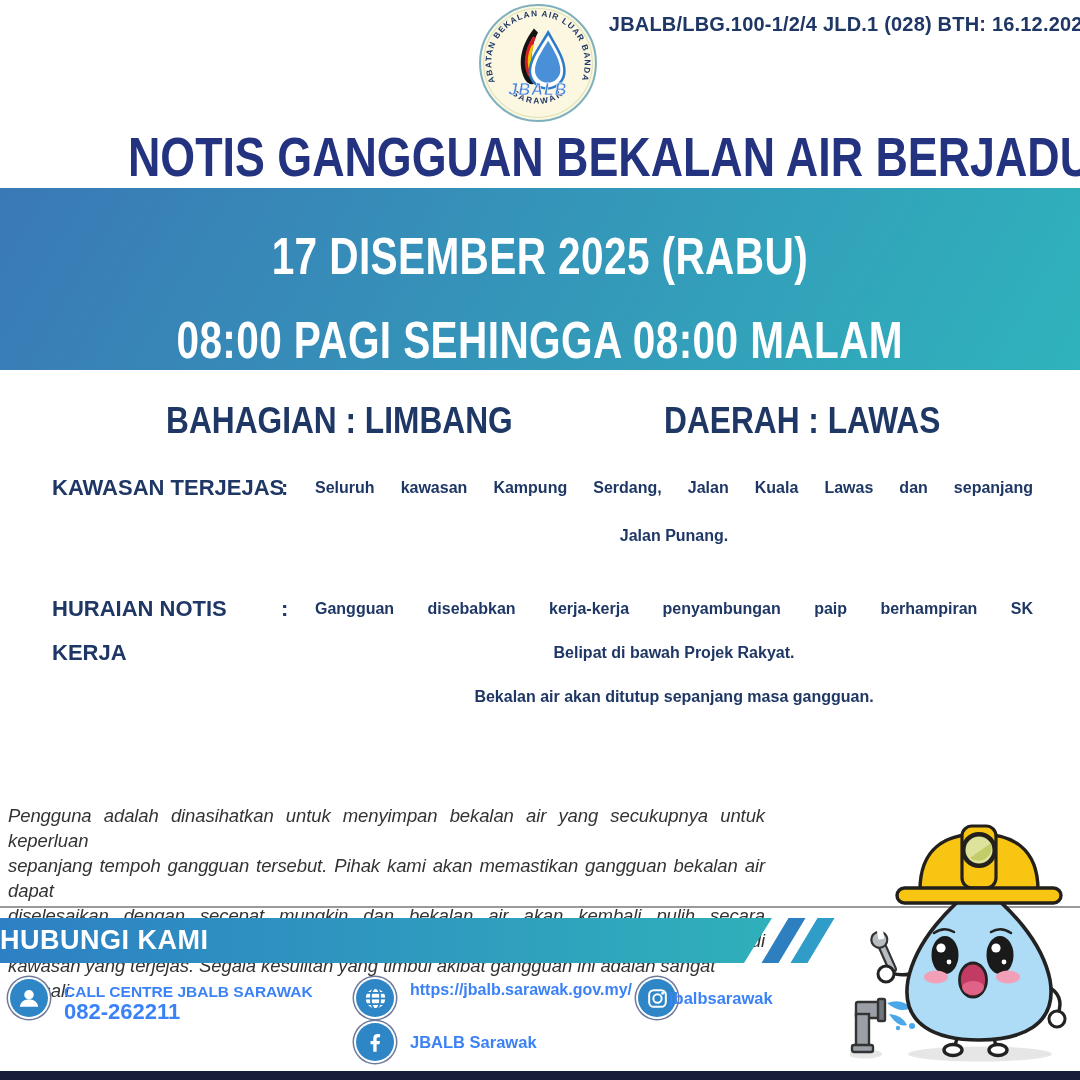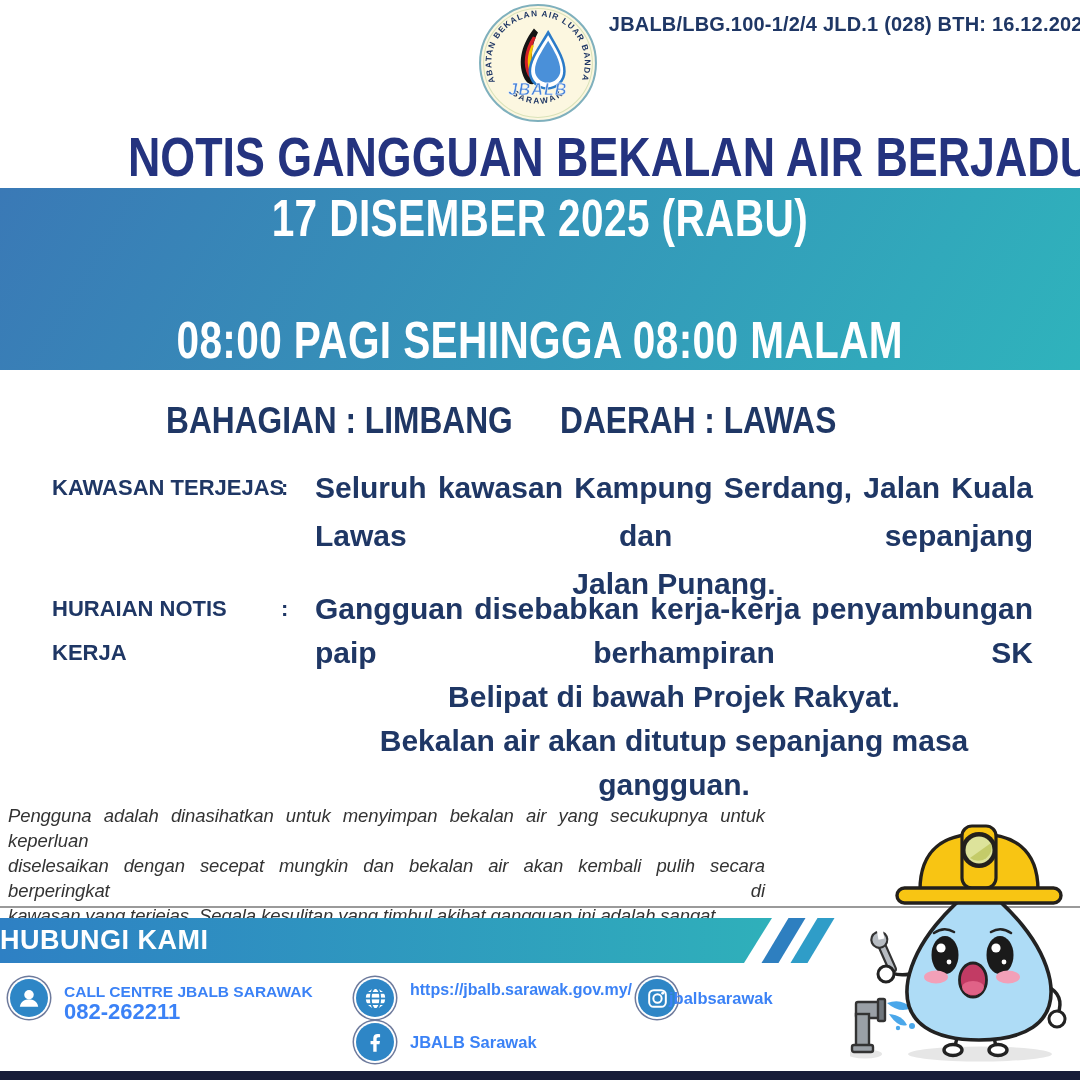--- a/index.html
+++ b/index.html
@@ -16,37 +16,37 @@
   .logo { position:absolute; left:477px; top:2px; width:122px; height:122px; }
   .title-wrap { position:absolute; top:124px; left:0; width:1080px; text-align:center; }
   .title-wrap .cond {
     display:inline-block; transform:scaleX(0.80); transform-origin:center;
     font-size:56px; font-weight:bold; color:#24337f; white-space:nowrap;
   }
   
   .banner {
     position:absolute; top:188px; left:0; width:1080px; height:182px;
     background:linear-gradient(120deg,#3a79b6 0%,#2fb3bc 100%);
-    display:flex; flex-direction:column; align-items:center; justify-content:space-between; gap:12px;
+    display:flex; flex-direction:column; align-items:center; justify-content:flex-end; gap:24px;
   }
   .banner .cond {
     display:inline-block; transform:scaleX(0.78); transform-origin:center;
     font-size:52px; font-weight:bold; color:#ffffff; white-space:nowrap; letter-spacing:0.5px;
   }
   
-  .region { position:absolute; top:400px; left:166px; display:flex; white-space:nowrap; }
+  .region { position:absolute; top:400px; left:166px; display:flex; gap:104px; white-space:nowrap; }
   .region .cond {
     display:inline-block; transform:scaleX(0.88); transform-origin:left center;
     font-size:36px; font-weight:bold; color:#1f3765;
   }
   
   .detail { position:absolute; left:0; width:1080px; }
   .detail-label { position:absolute; left:52px; width:236px; font-size:22px; font-weight:bold; }
   .detail-colon { position:absolute; left:281px; font-size:22px; font-weight:bold; }
-  .detail-lines { position:absolute; left:315px; width:718px; font-size:30px; font-weight:bold; }
+  .detail-lines { position:absolute; left:315px; width:718px; font-size:16px; font-weight:bold; }
   .row1 .detail-label, .row1 .detail-colon, .row1 .detail-lines div { line-height:48px; }
   .row2 .detail-label, .row2 .detail-colon, .row2 .detail-lines div { line-height:44px; }
   .detail-lines div { text-align:center; }
   .detail-lines div:first-child { text-align:justify; text-align-last:justify; }
   
   .disclaimer {
     position:absolute; top:803px; left:8px; width:757px;
     font-size:18.5px; font-style:italic; font-weight:500; color:#333333; letter-spacing:-0.1px;
   }
   .disclaimer div { line-height:25px; }
@@ -145,20 +145,21 @@
     <div class="detail-colon">:</div>
     <div class="detail-lines">
         <div>Gangguan disebabkan kerja-kerja penyambungan paip berhampiran SK</div>
         <div>Belipat di bawah Projek Rakyat.</div>
         <div>Bekalan air akan ditutup sepanjang masa gangguan.</div>
       </div>
   </div>
 
   <div class="disclaimer">
       <div>Pengguna adalah dinasihatkan untuk menyimpan bekalan air yang secukupnya untuk keperluan</div>
+      <div>sepanjang tempoh gangguan tersebut. Pihak kami akan memastikan gangguan bekalan air dapat</div>
       <div>diselesaikan dengan secepat mungkin dan bekalan air akan kembali pulih secara berperingkat di</div>
       <div>kawasan yang terjejas. Segala kesulitan yang timbul akibat gangguan ini adalah sangat dikesali.</div>
     </div>
 
   <div class="sep"></div>
 
   <div class="hk-bar">
     <span>HUBUNGI KAMI</span>
   </div>
   <div class="slash slash1"></div>

